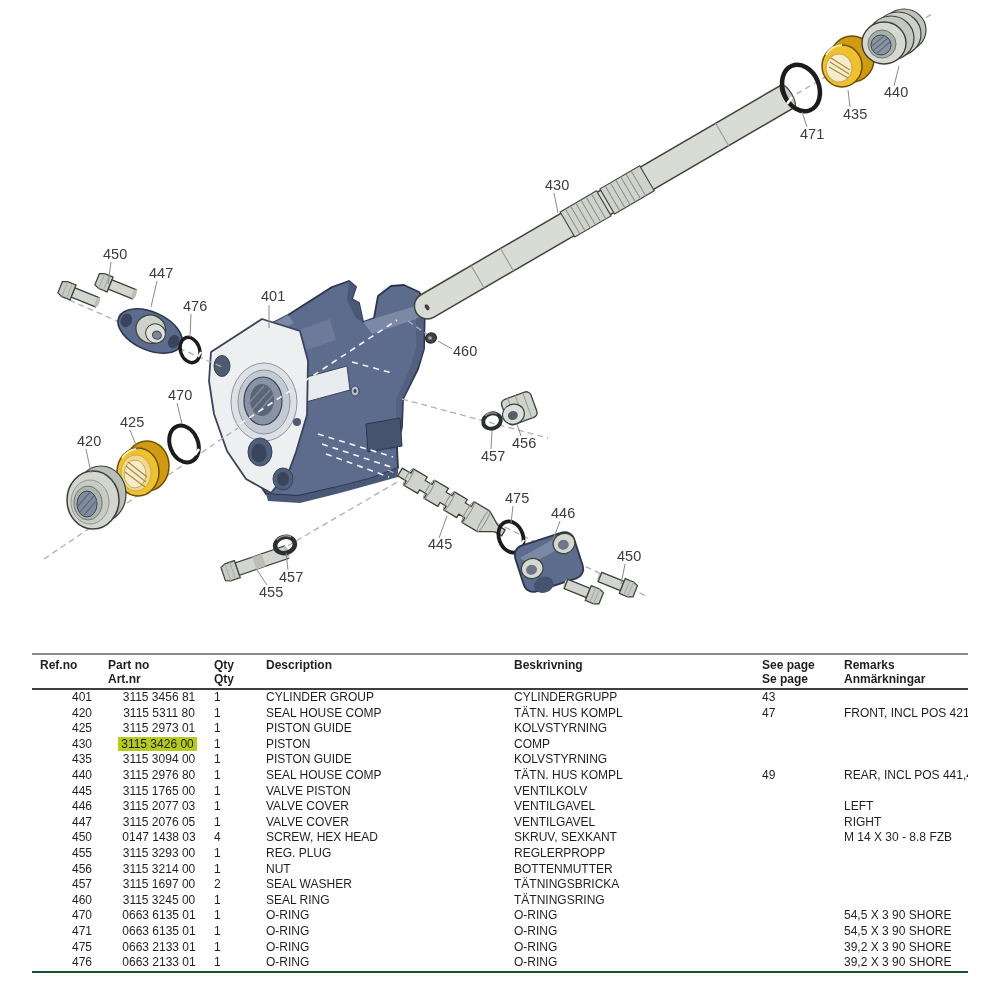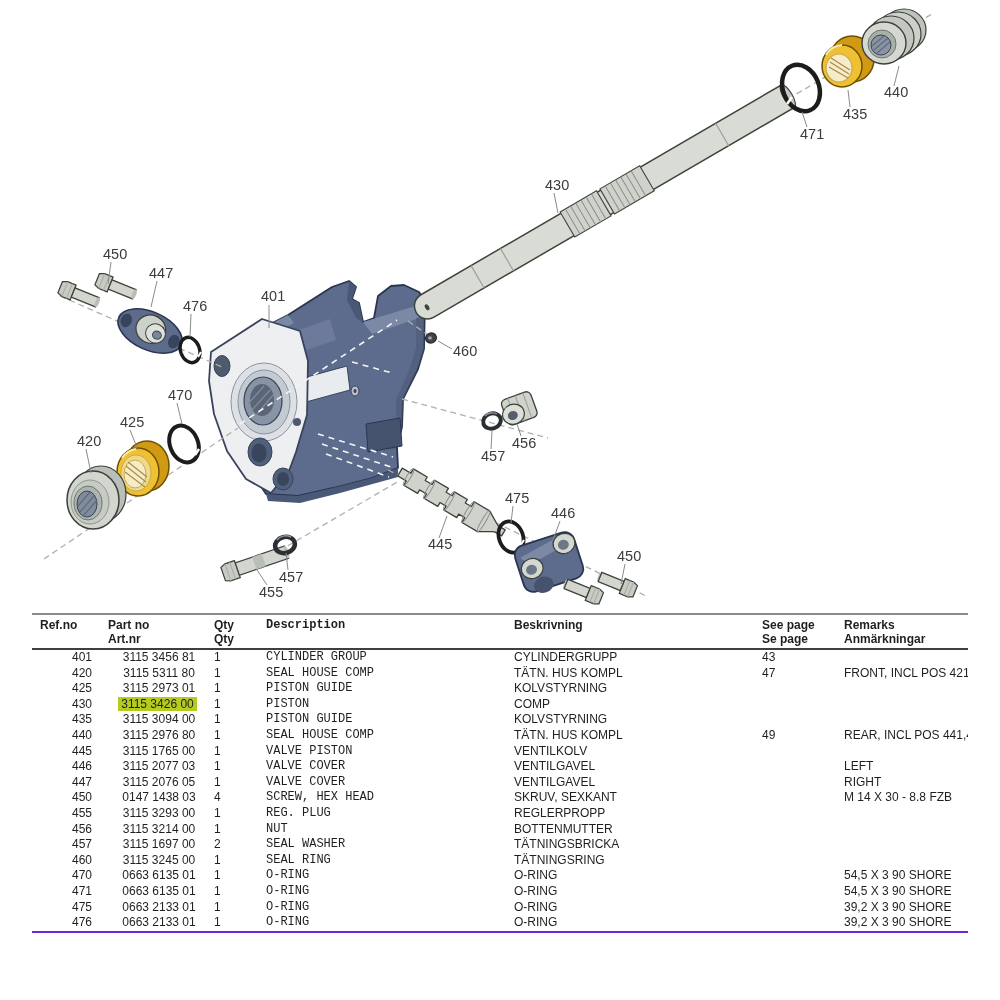--- a/index.html
+++ b/index.html
@@ -21,36 +21,36 @@
   .wm-lion{width:62px;height:76px;color:var(--wm-red,#c64545);flex:0 0 auto;}
   .wm-text{font-weight:bold;font-size:47px;letter-spacing:0px;transform:scaleX(.82);transform-origin:left center;white-space:nowrap;line-height:1;}
   .wm-red{color:var(--wm-red,#c64545);}
   .wm-gray{color:var(--wm-gray,#8c8c8c);}
 
   
   .parts-table-wrap{position:absolute;left:32px;top:613px;width:936px;z-index:2;}
   table.parts{
     width:936px;border-collapse:collapse;table-layout:fixed;
     font-size:12px;color:#1f1f1f;background:transparent;
-    border-top:2px solid #8a8a8a;border-bottom:2px solid #6d28d9;
+    border-top:2px solid #8a8a8a;border-bottom:2px solid #14532d;margin-top:40px;
   }
   table.parts thead th{
     text-align:left;font-weight:bold;vertical-align:top;
     padding:3px 0 2px 0;border-bottom:2px solid #3f3f3f;
     font-size:12px;line-height:14px;
   }
   table.parts td{
     padding:0;height:15.6px;line-height:15.6px;white-space:nowrap;overflow:hidden;
     vertical-align:top;
   }
   .col-ref{width:52px;text-align:right;padding-right:8px !important;}
   th.col-ref{text-align:left;padding-left:8px !important;}
   .col-part{width:102px;padding-left:8px !important;text-align:center;}
   .col-qty{width:46px;padding-left:4px !important;}
-  .col-desc{width:242px;padding-left:6px !important;font-family:Liberation Mono, monospace;}
+  .col-desc{width:242px;padding-left:6px !important;}
   .col-beskr{width:242px;padding-left:6px !important;}
   .col-page{width:76px;padding-left:6px !important;}
   .col-remarks{padding-left:6px !important;}
   .hl{background:var(--hl,#b5cc1f);padding:0 3px;margin-left:-3px;}
 
   
   .footer-caption{
     position:absolute;left:8px;top:962px;font-size:20.5px;color:#161616;
     letter-spacing:.3px;white-space:nowrap;
   }

